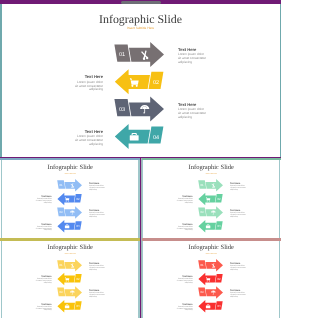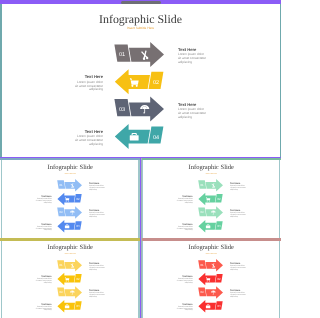--- a/index.html
+++ b/index.html
@@ -1,18 +1,18 @@
 <!DOCTYPE html>
 <html><head>
 <meta charset="utf-8">
 <style>
   html,body{margin:0;padding:0;background:#fff;-webkit-font-smoothing:antialiased;text-rendering:geometricPrecision;}
   svg text{-webkit-font-smoothing:antialiased;}
   body{width:281px;height:318px;font-family:"Liberation Sans",sans-serif;overflow:hidden;}
-  .page{position:relative;width:281px;height:318px;background:#8b5cf6;}
+  .page{position:relative;width:281px;height:318px;background:#701a75;}
   .topbar{position:absolute;left:0;top:0;width:281px;height:4px;}
   .scrollthumb{position:absolute;left:121px;top:0.5px;width:40px;height:3px;background:#6e6e76;border-radius:1.5px;}
   .mainslide{position:absolute;left:0;top:4px;width:281px;height:153px;background:#fff;}
   .mainslide .edge{position:absolute;top:0;width:1.5px;height:153px;background:#6fa9ad;}
   .mainslide .edge.l{left:0;}
   .mainslide .edge.r{right:0;}
   svg{display:block;}
   .thumbs{position:absolute;left:0;top:157.8px;width:281px;height:160.2px;}
   .thumb{position:absolute;width:140.3px;height:80.2px;background:#fff;overflow:hidden;}
   .thumb .tbar{position:absolute;left:0;top:0;width:140.3px;height:2.6px;}

